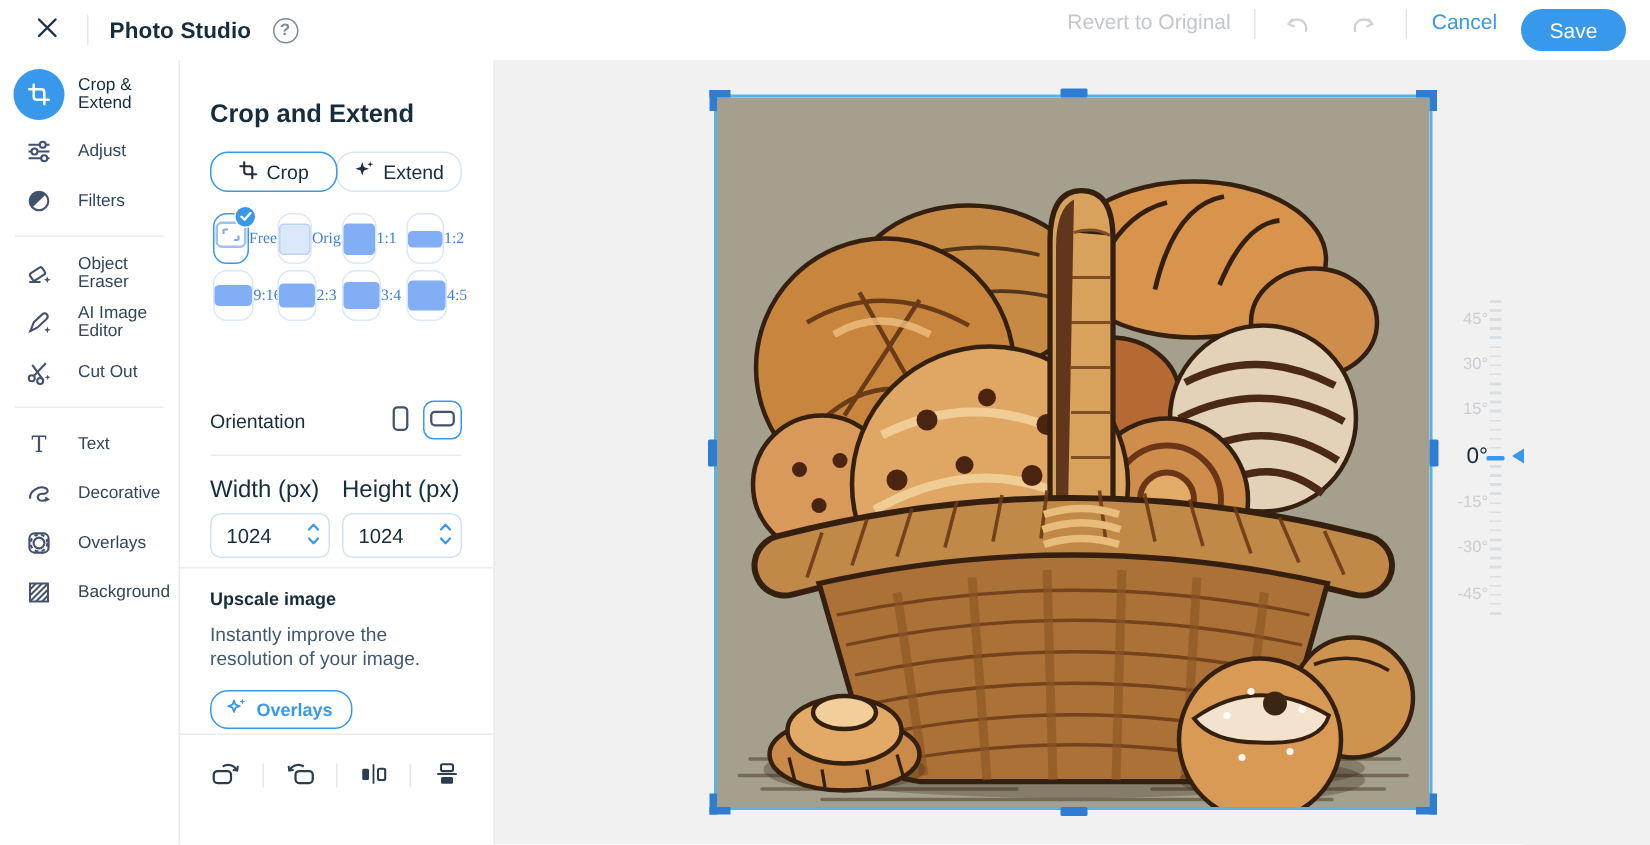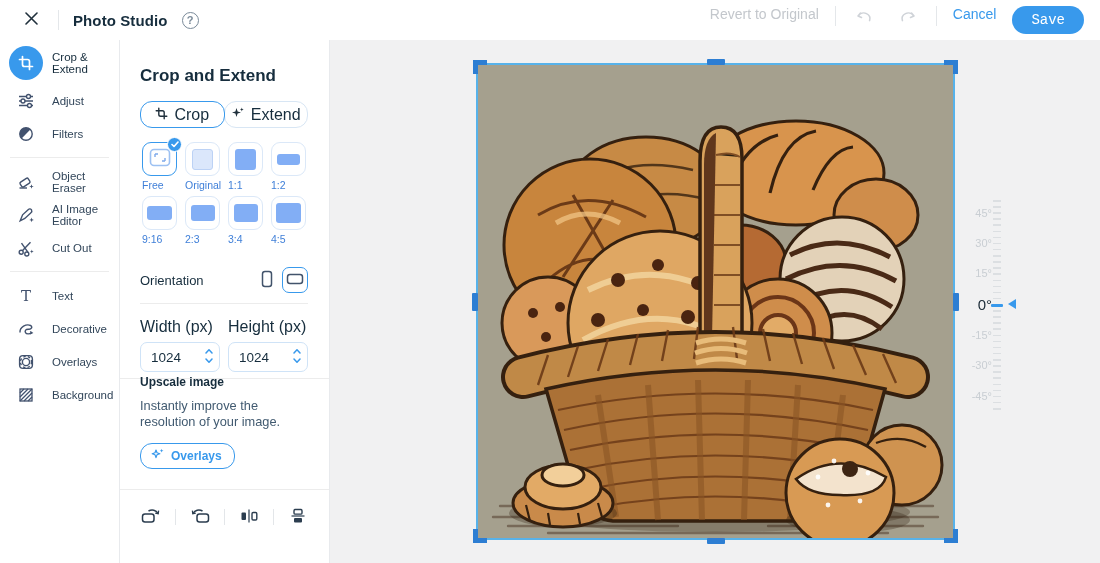--- a/index.html
+++ b/index.html
@@ -9,43 +9,43 @@
   
   .topbar { position:absolute; left:0; top:0; width:1100px; height:40px; background:#fff; display:flex; align-items:center; z-index:5; }
   .tb-left { display:flex; align-items:center; gap:14px; padding-left:18px; }
   .icon-btn { width:26px; height:26px; display:flex; align-items:center; justify-content:center; cursor:pointer; background:none; border:none; }
   .vdiv { width:1px; height:20px; background:#e4e7ea; }
   .tb-title { font-size:15px; font-weight:700; color:#162d3d; letter-spacing:.1px; }
   .help-circle { width:17px; height:17px; border:1.4px solid #7a8a99; border-radius:50%; color:#7a8a99; font-size:11px; font-weight:700; display:flex; align-items:center; justify-content:center; }
   .tb-right { margin-left:auto; display:flex; align-items:flex-start; gap:16px; padding-right:16px; }
   .revert { color:#c3c7cc; font-size:14px; }
   .link-btn { color:#3899ec; font-size:14px; background:none; border:none; cursor:pointer; }
-  .save-btn { background:#3899ec; color:#fff; font-size:14px; border:none; border-radius:15px; padding:6px 19px; cursor:pointer; font-family:Liberation Mono, monospace; }
+  .save-btn { background:#3899ec; color:#fff; font-size:14px; border:none; border-radius:15px; padding:6px 19px; cursor:pointer; font-family:Liberation Sans, sans-serif; }
 
   
   .sidebar { position:absolute; left:0; top:40px; width:120px; height:523px; background:#fff; border-right:1px solid #e8eaed; padding-top:2px; z-index:4; }
   .side-item { display:flex; align-items:center; height:33px; cursor:pointer; }
   .side-item.first { height:42px; }
   .side-icon { width:52px; display:flex; align-items:center; justify-content:center; flex:0 0 52px; }
   .side-label { font-size:11.5px; color:#32465a; }
   .side-item.active .side-label { color:#162d3d; }
   .active-bubble { width:34px; height:34px; border-radius:50%; background:#3899ec; display:flex; align-items:center; justify-content:center; }
   .side-div { height:1px; background:#ececec; margin:7px 10px; }
 
   
   .panel { position:absolute; left:120px; top:40px; width:210px; height:523px; background:#fff; border-right:1px solid #e8eaed; z-index:4; }
   .panel-title { position:absolute; left:20px; top:26px; font-size:17px; font-weight:700; color:#162d3d; }
   .tabs { position:absolute; left:20px; top:61px; width:168px; height:27px; display:flex; }
-  .tab { flex:1; display:flex; align-items:center; justify-content:center; gap:6px; font-size:16px; color:#162d3d; background:#fff; border:1px solid #d8e6f4; cursor:pointer; }
+  .tab { flex:1; display:flex; align-items:center; justify-content:center; gap:6px; font-size:13px; color:#162d3d; background:#fff; border:1px solid #d8e6f4; cursor:pointer; }
   .tab.left { border-radius:12px; }
   .tab.right { border-radius:12px; margin-left:-1px; }
   .tab.active { border:1.5px solid #3899ec; z-index:1; }
 
   .ratio-grid { position:absolute; left:22px; top:102px; width:166px; display:grid; grid-template-columns:repeat(4,35px); grid-column-gap:8px; grid-row-gap:4px; }
-  .ratio { display:flex; flex-direction:column; cursor:pointer; }
+  .ratio { display:flex; flex-direction:row; align-items:center; cursor:pointer;font-family:Liberation Serif, serif; }
   .ratio-tile { position:relative; width:35px; height:34px; border:1px solid #dbe8f8; border-radius:9px; background:#fff; display:flex; align-items:center; justify-content:center; }
   .ratio.selected .ratio-tile { border:1.5px solid #3899ec; }
   .ratio-label { margin-top:3px; font-size:10.5px; color:#3f7fd8; height:13px; }
   .shape { background:#82aef5; border-radius:3px; }
   .shape.orig { background:#dbe7fb; border:1px solid #bcd2f5; }
   .check-badge { position:absolute; top:-6px; right:-6px; width:15px; height:15px; background:#3899ec; border:1.5px solid #fff; border-radius:50%; display:flex; align-items:center; justify-content:center; }
 
   .orientation-row { position:absolute; left:20px; top:225px; width:168px; height:30px; display:flex; align-items:center; }
   .orientation-label { font-size:13px; color:#162d3d; }
   .orient-toggles { margin-left:auto; display:flex; align-items:center; gap:2px; }
@@ -54,21 +54,21 @@
 
   .hdiv-inset { position:absolute; left:20px; top:263px; width:168px; height:1px; background:#ececec; }
   .size-row { position:absolute; left:20px; top:278px; width:168px; display:flex; gap:8px; }
   .size-field { width:80px; }
   .size-label { font-size:16px; color:#162d3d; margin-bottom:6px; }
   .num-input { position:relative; width:80px; height:30px; border:1px solid #cfe3f7; border-radius:7px; display:flex; align-items:center; }
   .num-input input { width:52px; border:none; outline:none; font-size:13.5px; color:#162d3d; padding-left:10px; background:transparent; font-family:inherit; }
   .stepper { position:absolute; right:6px; top:4px; cursor:pointer; }
 
   .hdiv-full { position:absolute; left:0; width:209px; height:1px; background:#ececec; }
-  .upscale { position:absolute; left:20px; top:335px; width:172px; }
+  .upscale { position:absolute; left:20px; top:352px; width:172px; }
   .upscale-title { font-size:12px; font-weight:700; color:#162d3d; margin-bottom:9px; }
   .upscale-desc { font-size:12.8px; color:#415a70; line-height:1.22; margin-bottom:14px; }
   .upscale-btn { display:inline-flex; align-items:center; gap:6px; border:1.5px solid #3899ec; border-radius:12px; background:#fff; color:#3899ec; font-size:12px; font-weight:700; padding:3px 12px 4px 10px; cursor:pointer; font-family:inherit; }
 
   .panel-footer { position:absolute; left:0; top:449px; width:209px; height:74px; }
   .footer-icons { display:flex; align-items:center; justify-content:center; gap:0; height:46px; margin-top:5px; }
   .ftool { width:40px; display:flex; align-items:center; justify-content:center; cursor:pointer; background:none; border:none; }
   .fdiv { width:1px; height:16px; background:#e3e6e9; margin:0 4px; }
 
   

